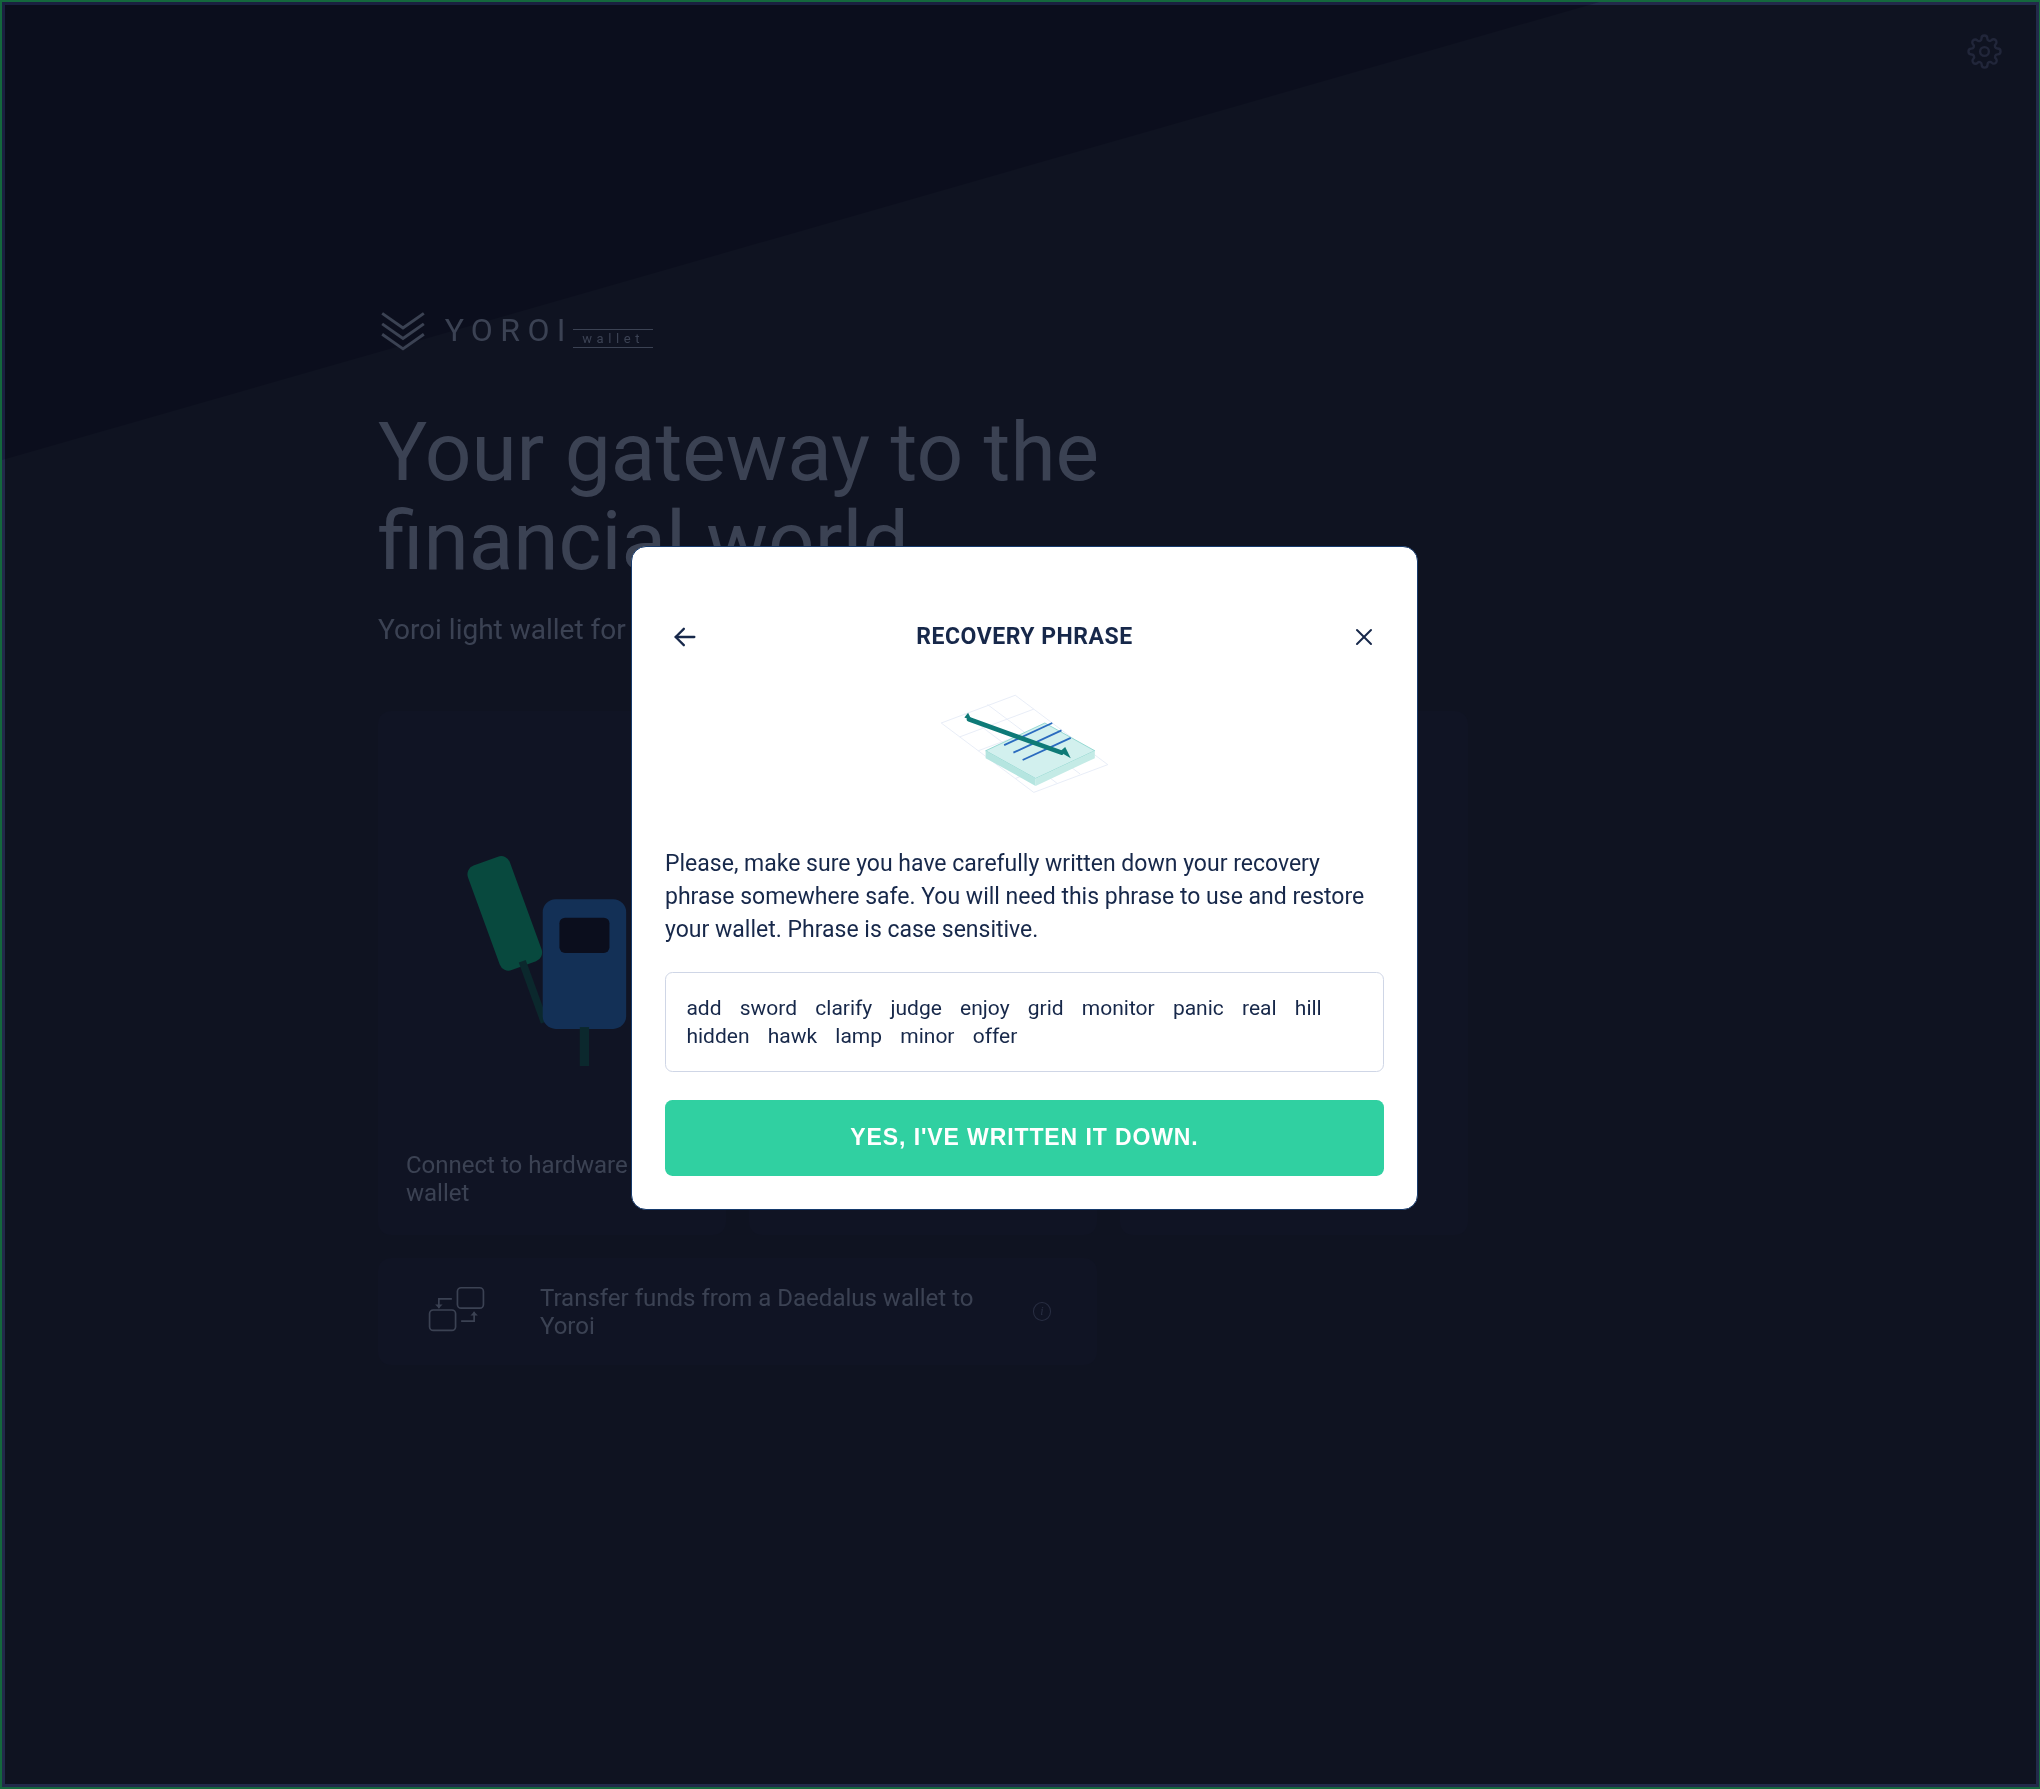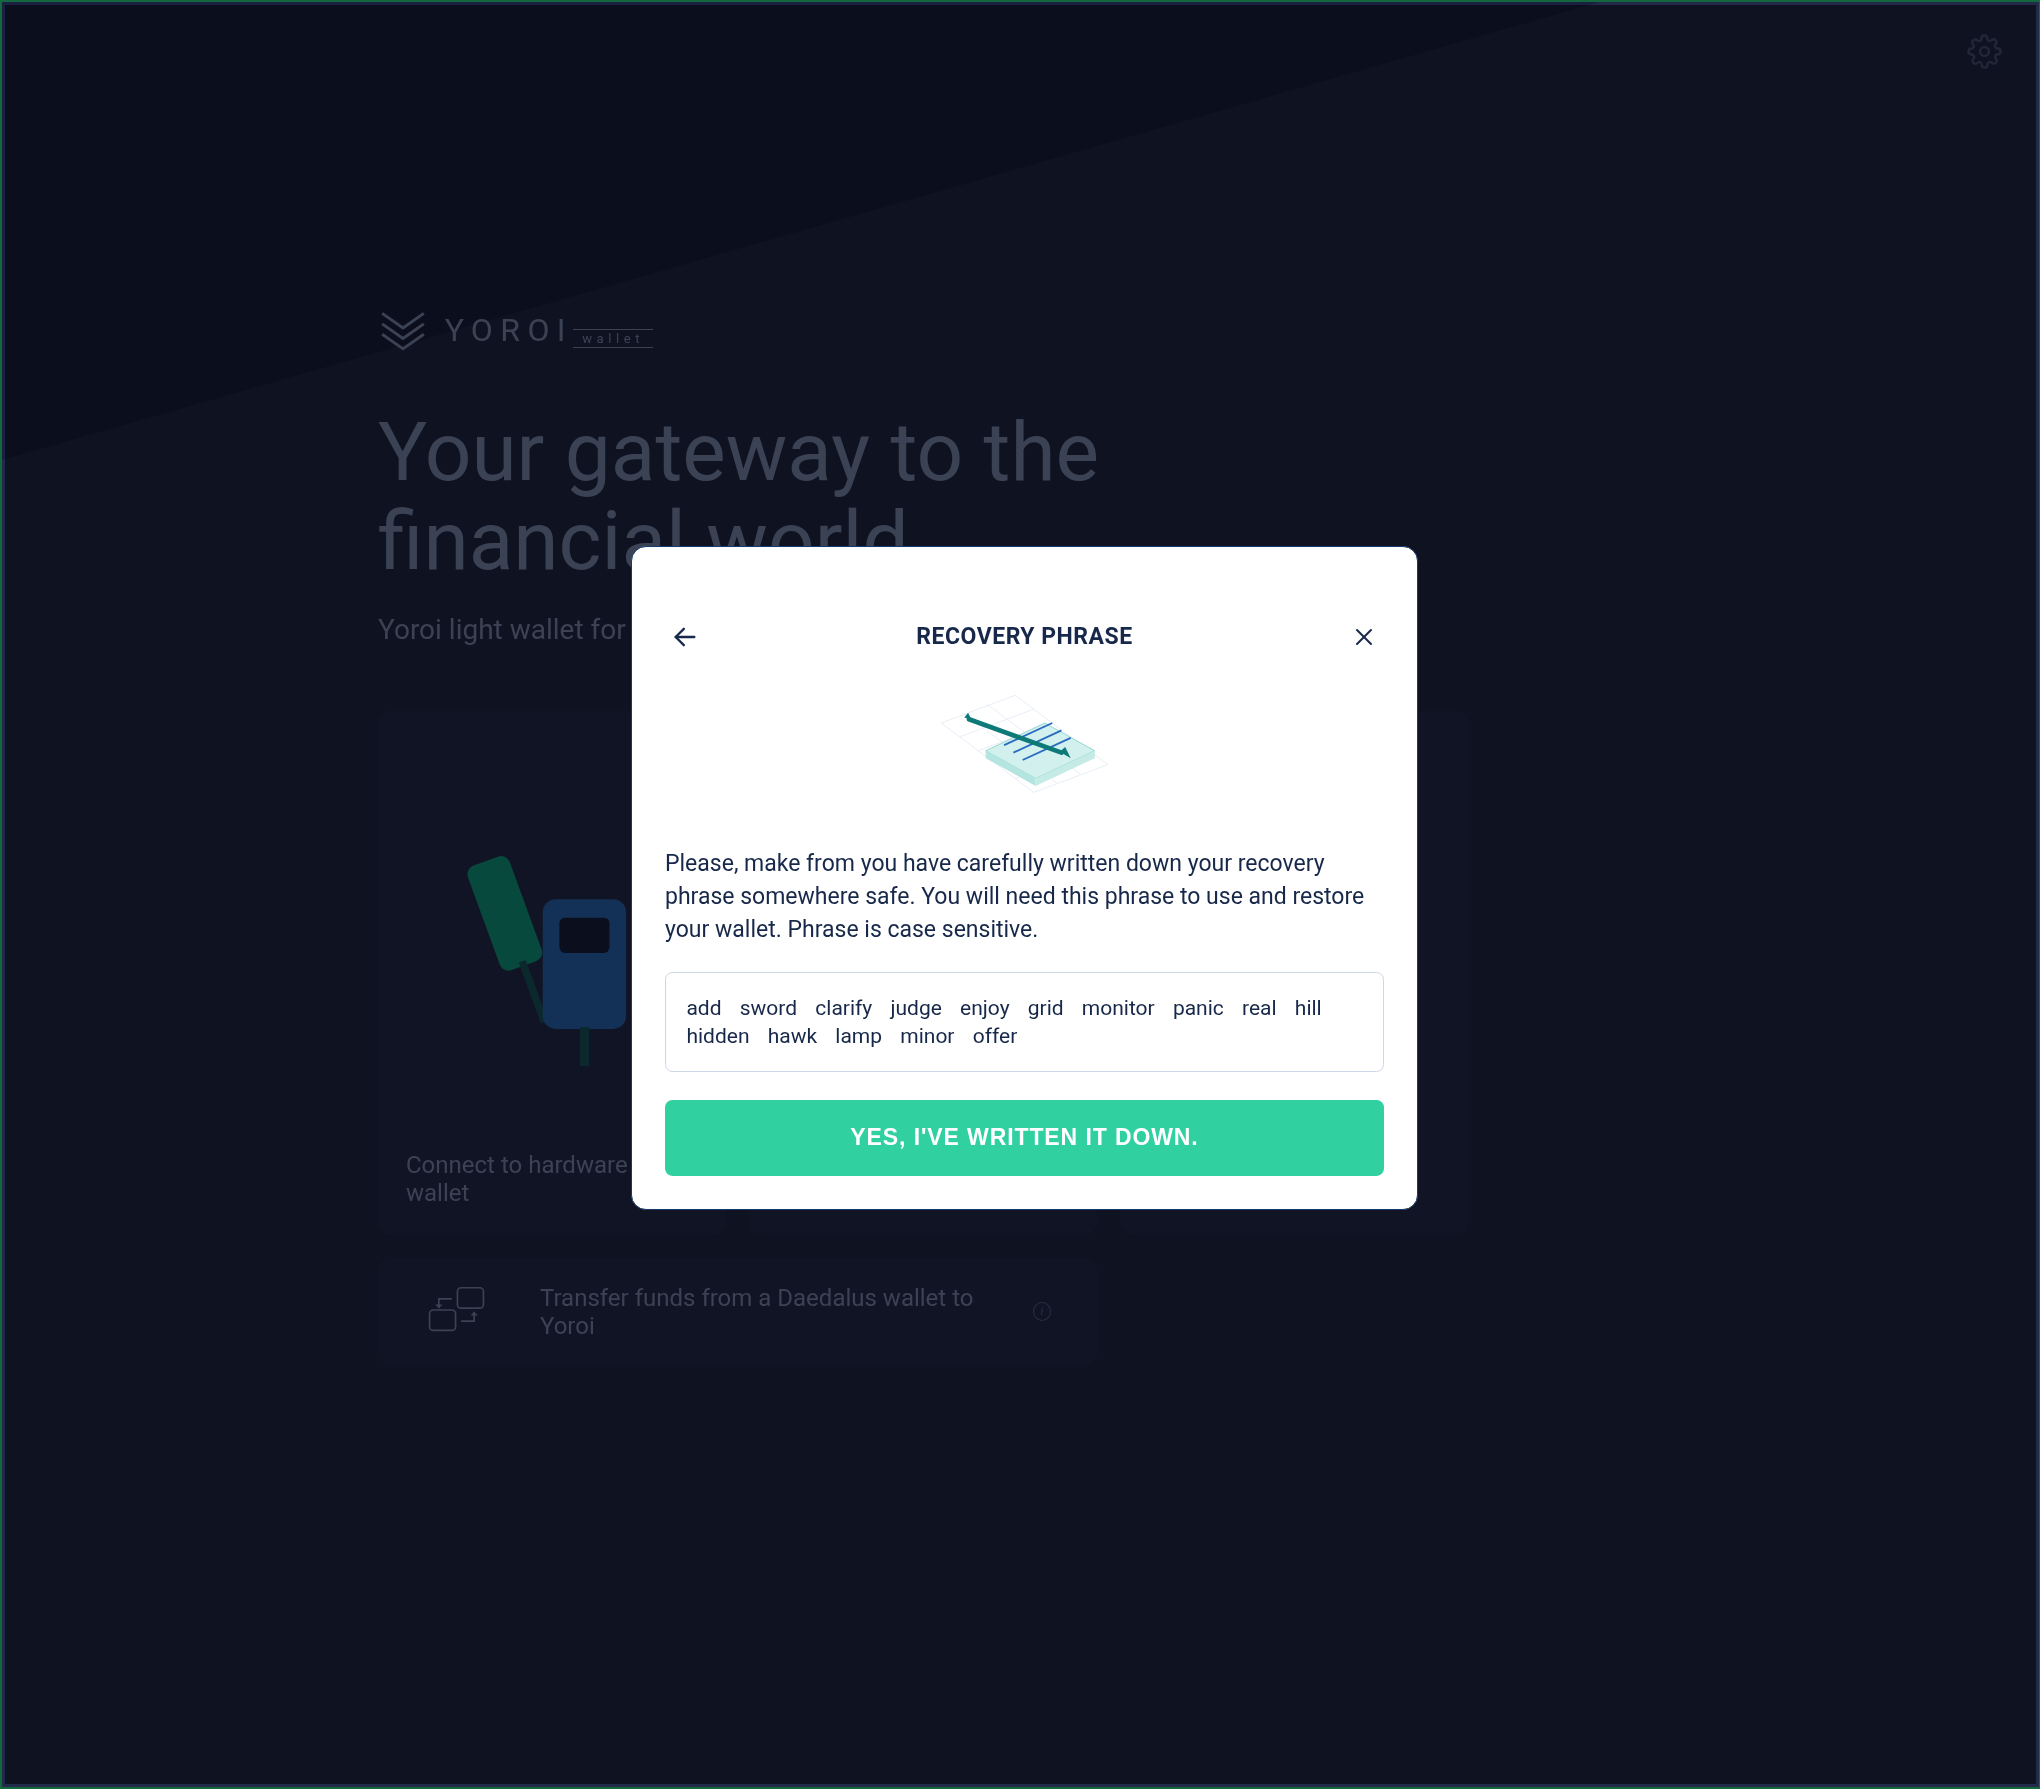--- a/index.html
+++ b/index.html
@@ -362,19 +362,19 @@
       <path d="M196 70 L132 100 L132 108 L196 78 Z" fill="#c4ebe6"></path>
       <line x1="98" y1="64" x2="150" y2="40" stroke="#2a6bbf" stroke-width="2"></line>
       <line x1="108" y1="72" x2="160" y2="48" stroke="#2a6bbf" stroke-width="2"></line>
       <line x1="118" y1="80" x2="170" y2="56" stroke="#2a6bbf" stroke-width="2"></line>
       <path d="M60 36 L160 72" stroke="#0e7a77" stroke-width="5" stroke-linecap="round"></path>
       <path d="M158 71 L170 78 L164 66 Z" fill="#0e7a77"></path>
       <path d="M55 34 L63 37 L59 29 Z" fill="#0e7a77"></path>
     </svg>
   </div>
 
-  <div class="modal-text">Please, make from you have carefully written down your recovery phrase somewhere safe. You will need this phrase to use and restore your wallet. Phrase is case sensitive.</div>
+  <div class="modal-text">Please, make sure you have carefully written down your recovery phrase somewhere safe. You will need this phrase to use and restore your wallet. Phrase is case sensitive.</div>
 
   <div class="phrase-box">add sword clarify judge enjoy grid monitor panic real hill hidden hawk lamp minor offer</div>
 
   <button class="confirm-btn">YES, I'VE WRITTEN IT DOWN.</button>
 </div>
 
 
 </body></html>

